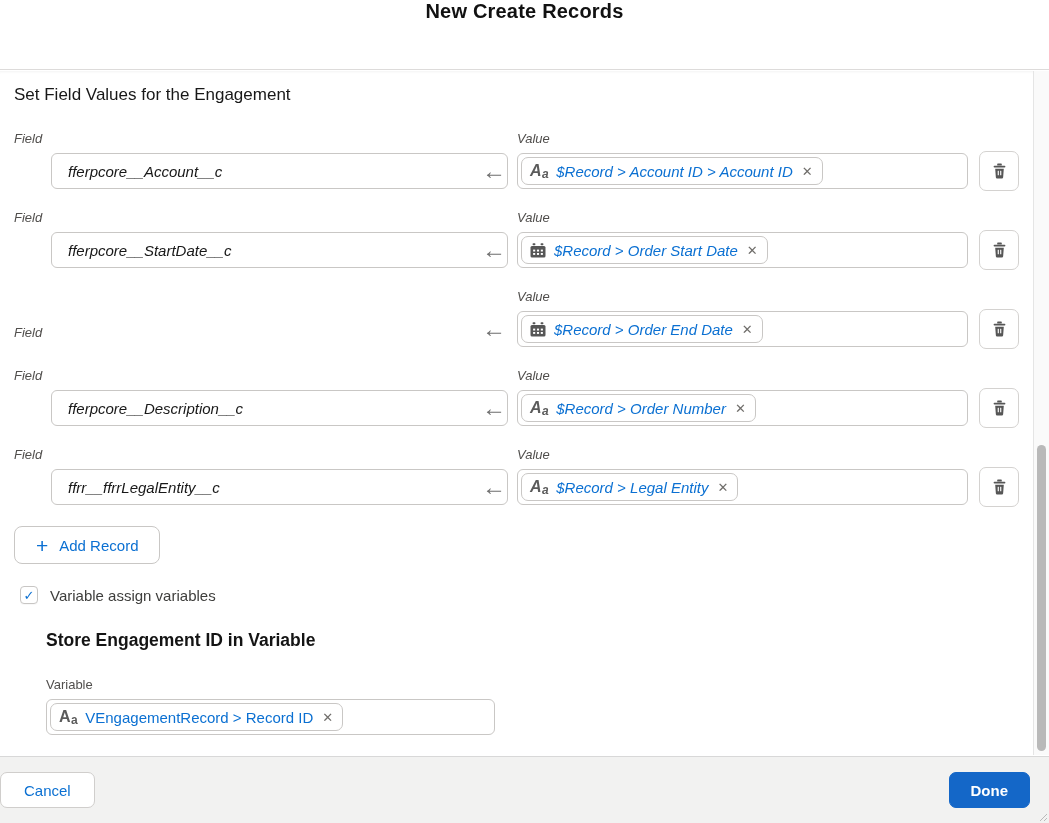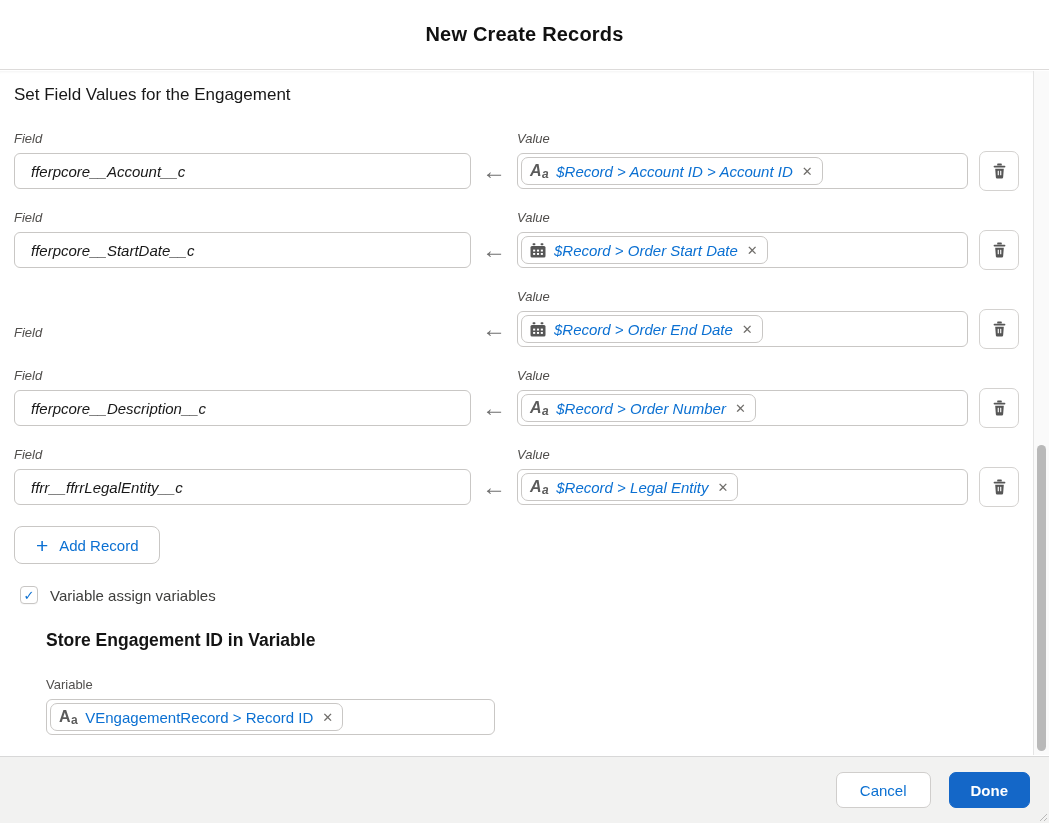--- a/index.html
+++ b/index.html
@@ -13,41 +13,41 @@
   }
   *{box-sizing:border-box;margin:0;padding:0;}
   html,body{width:1049px;height:823px;overflow:hidden;}
   body{
     font-family:"Liberation Sans","DejaVu Sans",sans-serif;
     background:#fff;color:var(--ink);position:relative;
   }
   
   .hdr{
     position:absolute;top:0;left:0;right:0;height:70px;background:#fff;
-    border-bottom:1px solid #dddbda;display:flex;align-items:center;justify-content:center;
+    border-bottom:1px solid #dddbda;display:flex;align-items:flex-start;justify-content:center;
   }
   .hdr h1{font-size:20px;font-weight:700;color:#111;letter-spacing:.2px;}
   
   .content{
     position:absolute;top:71px;left:0;right:16px;bottom:68px;background:#fff;
     padding:12px 14px 0 14px;overflow:hidden;
     box-shadow:inset 0 3px 3px -2px rgba(0,0,0,.05);
   }
   .section-heading{font-size:17px;font-weight:400;color:#181818;margin:2px 0 26px;}
   
   .row{display:flex;align-items:flex-end;margin-bottom:21px;}
   .col{display:flex;flex-direction:column;font-style:italic;}
   .field-col{width:457px;}
   .value-col{width:451px;}
   .lbl{font-size:13px;color:var(--label);margin-bottom:6px;line-height:16px;}
   .input{
     height:36px;border:1px solid var(--border);border-radius:6px;background:#fff;
     display:flex;align-items:center;width:100%;
   }
-  .field-input{padding:0 16px;font-size:15px;color:var(--ink);}
+  .field-input{padding:0 16px;font-size:15px;color:var(--ink);margin-left:37px;}
   .value-input{padding:0 3px;}
   .arrow-box{
     width:46px;height:36px;display:flex;align-items:center;justify-content:center;
     color:#6f6f6f;font-size:24px;line-height:1;align-self:flex-end;
   }
   .trash-btn{
     width:40px;height:40px;margin-left:11px;margin-bottom:-2px;align-self:flex-end;
     background:#fff;border:1px solid var(--border-light);border-radius:7px;
     display:flex;align-items:center;justify-content:center;cursor:pointer;
   }
@@ -87,22 +87,22 @@
   .scroll-gutter{
     position:absolute;top:71px;right:0;width:16px;bottom:68px;background:#fafafa;
     border-left:1px solid #e5e5e5;
   }
   .scroll-thumb{
     position:absolute;left:3px;width:9px;top:374px;height:306px;border-radius:5px;background:#b9b9b9;
   }
   
   .ftr{
     position:absolute;left:0;right:0;bottom:0;height:67px;background:#f2f2f1;
-    border-top:1px solid #d8d8d8;display:flex;align-items:center;justify-content:flex-end;
-    gap:18px;padding-right:19px;
+    border-top:1px solid #d8d8d8;display:flex;align-items:center;justify-content:space-between;
+    gap:0;padding-right:19px;
   }
   .btn{height:36px;border-radius:7px;font-size:15px;cursor:pointer;font-family:inherit;}
   .btn-cancel{background:#fff;border:1px solid #d0cecc;color:var(--accent);padding:0 23px;}
   .btn-done{background:var(--done-bg);border:1px solid var(--done-bg);color:#fff;padding:0 21px;font-weight:600;}
   .grip{position:absolute;right:1px;bottom:1px;}
 </style>
 </head>
 <body>
 
 <div class="hdr">

